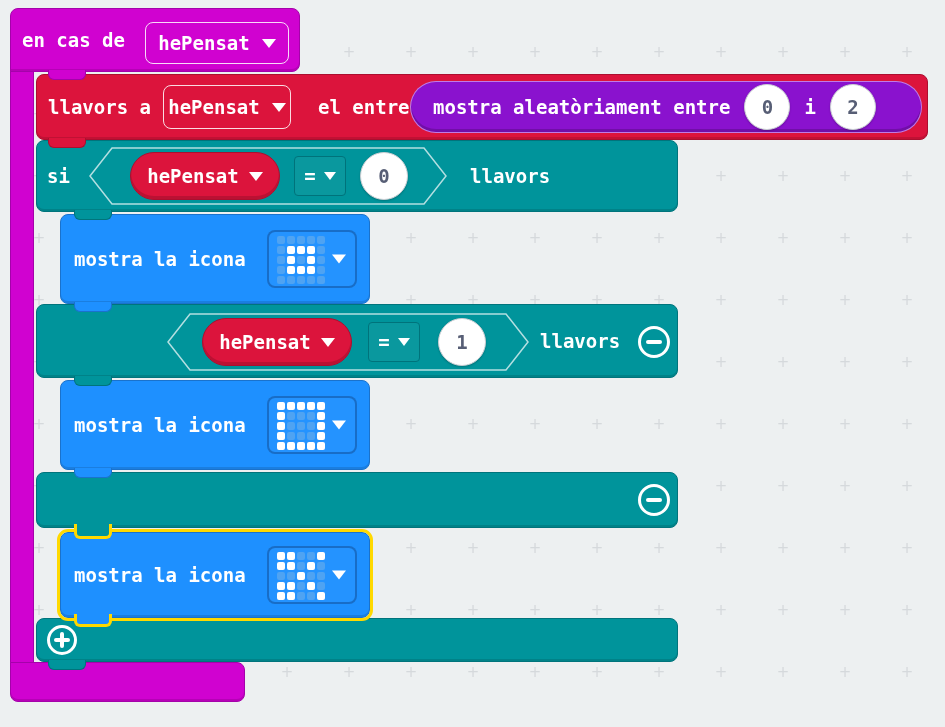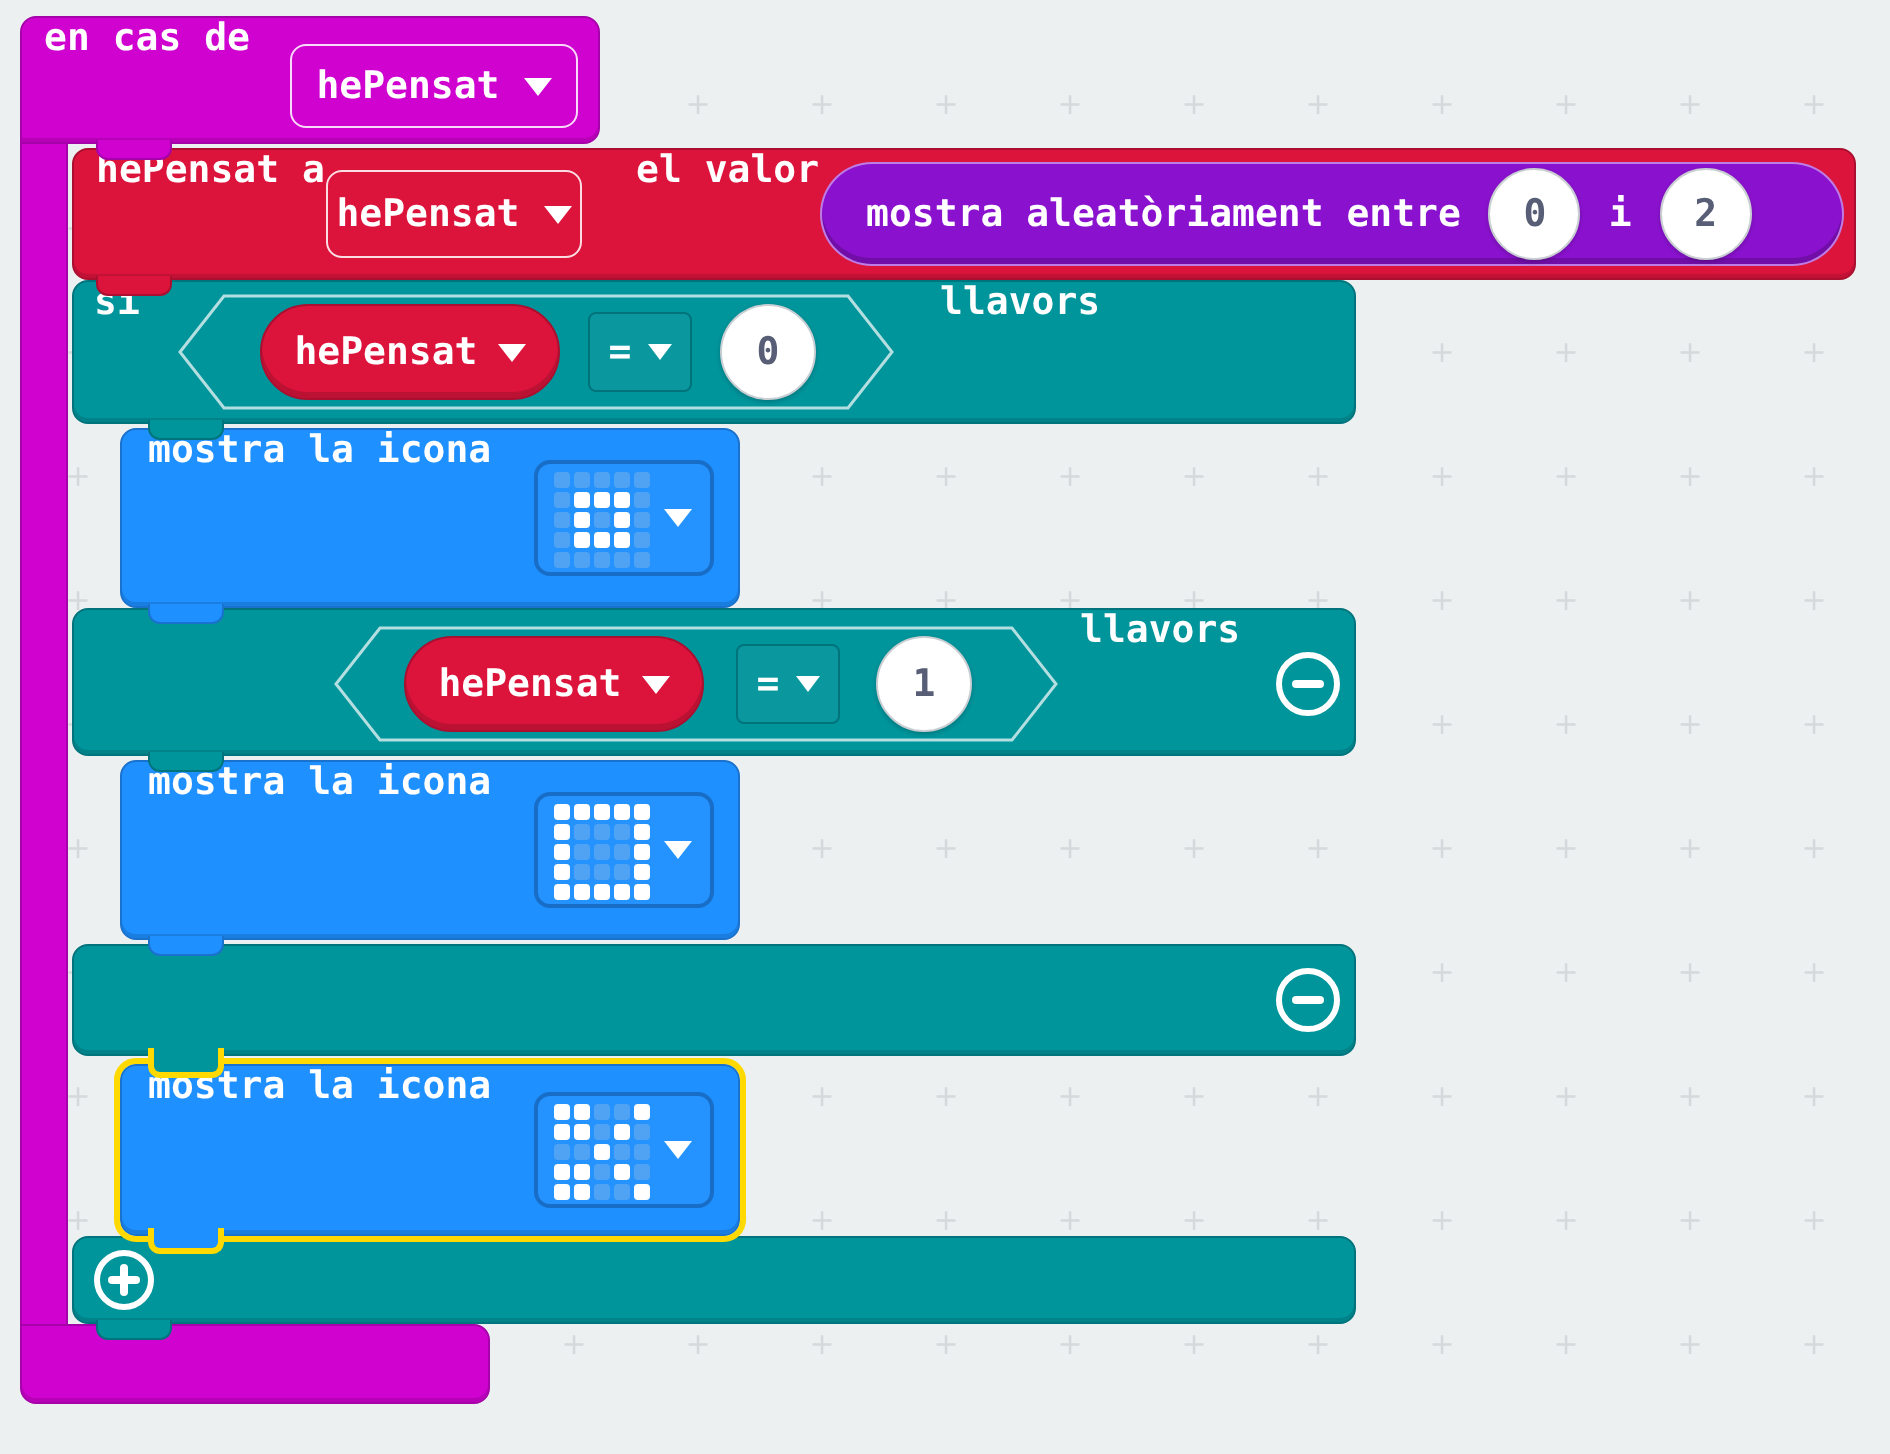--- a/index.html
+++ b/index.html
@@ -13,21 +13,21 @@
   .red{background:#dc143c;border-color:#ab0f2f;}
   .teal{background:#00949b;border-color:#00747c;}
   .blue{background:#1e90ff;border-color:#1a72cc;}
   .purple{background:#8a12ce;border-color:rgba(255,255,255,0.45);}
   .tab{position:absolute;width:38px;height:10px;border-radius:0 0 6px 6px;z-index:5;
       box-sizing:border-box;border:1px solid transparent;border-top:none;}
   .tab.magenta{border-color:#a502aa;}
   .tab.red{border-color:#ab0f2f;}
   .tab.teal{border-color:#00747c;}
   .tab.blue{border-color:#1a72cc;}
-  .lab{position:absolute;display:flex;align-items:flex-start;color:#fff;
+  .lab{position:absolute;display:flex;align-items:center;color:#fff;
       font:bold 19px "DejaVu Sans Mono",monospace;white-space:pre;z-index:4;}
   .dd{position:absolute;display:flex;align-items:center;justify-content:center;gap:12px;
       border:1.5px solid rgba(255,255,255,0.85);border-radius:8px;color:#fff;
       font:bold 19px "DejaVu Sans Mono",monospace;z-index:4;cursor:pointer;box-sizing:border-box;}
   .chev{width:0;height:0;border-left:7px solid transparent;border-right:7px solid transparent;
       border-top:9px solid #fff;}
   .chev.sm{border-left-width:6px;border-right-width:6px;border-top-width:8px;}
   .pill{position:absolute;display:flex;align-items:center;justify-content:center;gap:10px;
       background:#dc143c;border:1px solid #ab0f2f;border-radius:24px;color:#fff;
       font:bold 19px "DejaVu Sans Mono",monospace;z-index:4;
@@ -234,26 +234,26 @@
   <div class="abs magenta" style="left:10px;top:70px;width:24px;height:596px;z-index:1;border-left:1px solid #a502aa;border-right:1px solid #a502aa;"></div>
   <div class="abs bar magenta" style="left:10px;top:662px;width:235px;height:40px;border-radius:0 8px 8px 8px;"></div>
   <div class="abs bar magenta" style="left:10px;top:8px;width:290px;height:64px;border-radius:8px 8px 8px 0;"></div>
   <div class="lab" style="left:22px;top:8px;height:64px;"><span>en cas de</span></div>
   <div class="dd" style="left:145px;top:22px;width:144px;height:42px;">
     <span>hePensat</span>
     <span class="chev"></span>
   </div>
 
   <div class="abs bar red" style="left:36px;top:74px;width:892px;height:66px;"></div>
-  <div class="lab" style="left:48px;top:74px;height:66px;"><span>hePensat a</span></div>
+  <div class="lab" style="left:48px;top:74px;height:66px;"><span>llavors a</span></div>
   <div class="dd" style="left:163px;top:85px;width:128px;height:44px;">
     <span>hePensat</span>
     <span class="chev"></span>
   </div>
-  <div class="lab" style="left:318px;top:74px;height:66px;"><span>el valor</span></div>
+  <div class="lab" style="left:318px;top:74px;height:66px;"><span>el entre</span></div>
   <div class="abs purple" style="left:410px;top:81px;width:512px;height:52px;border-radius:26px;border:1px solid rgba(255,255,255,0.45);
               box-shadow:inset 0 -3px 0 rgba(0,0,0,0.18);display:flex;align-items:center;gap:14px;
               padding:0 22px;z-index:4;color:#fff;font:bold 19px 'DejaVu Sans Mono',monospace;">
     <span>mostra aleatòriament entre</span>
     <span class="numc" style="position:relative;width:46px;height:46px;flex:none;">
       <span>0</span>
       </span>
     <span>i</span>
     <span class="numc" style="position:relative;width:46px;height:46px;flex:none;">
       <span>2</span>

